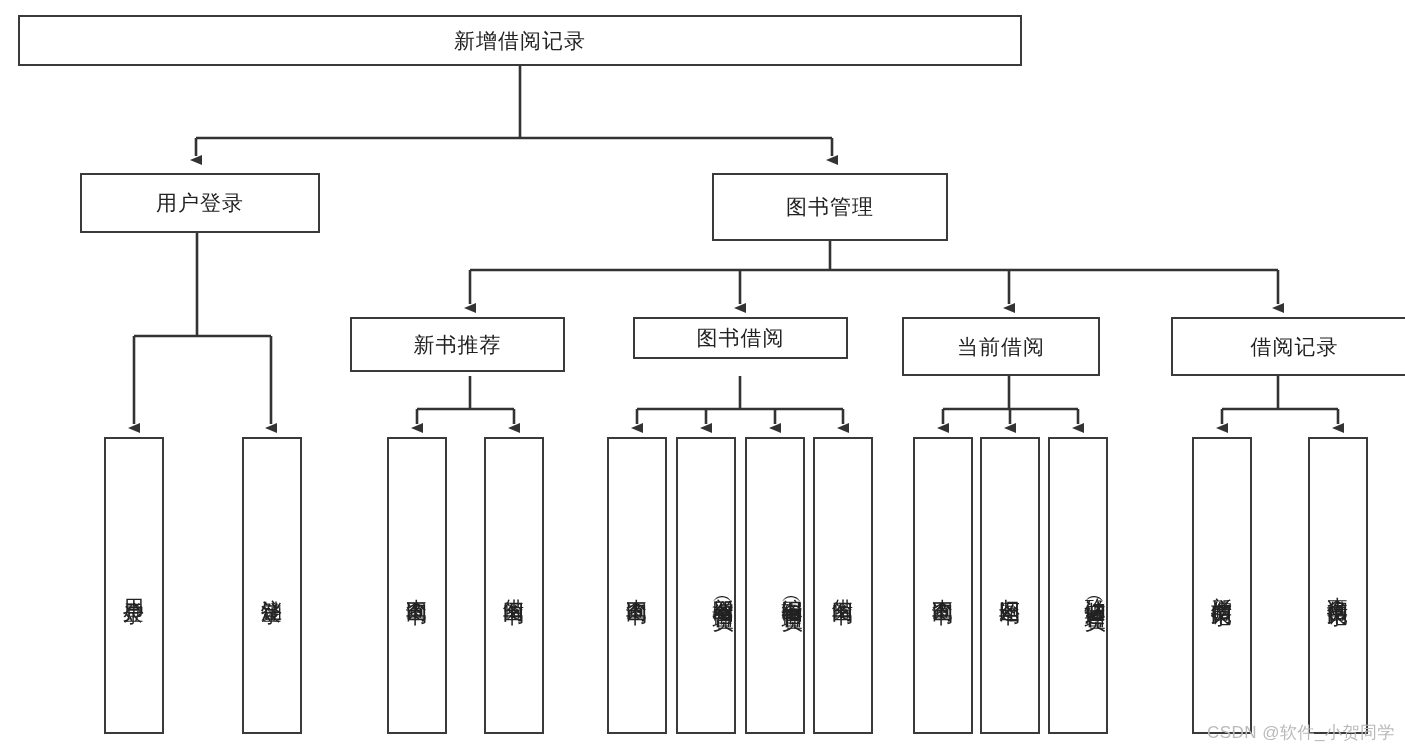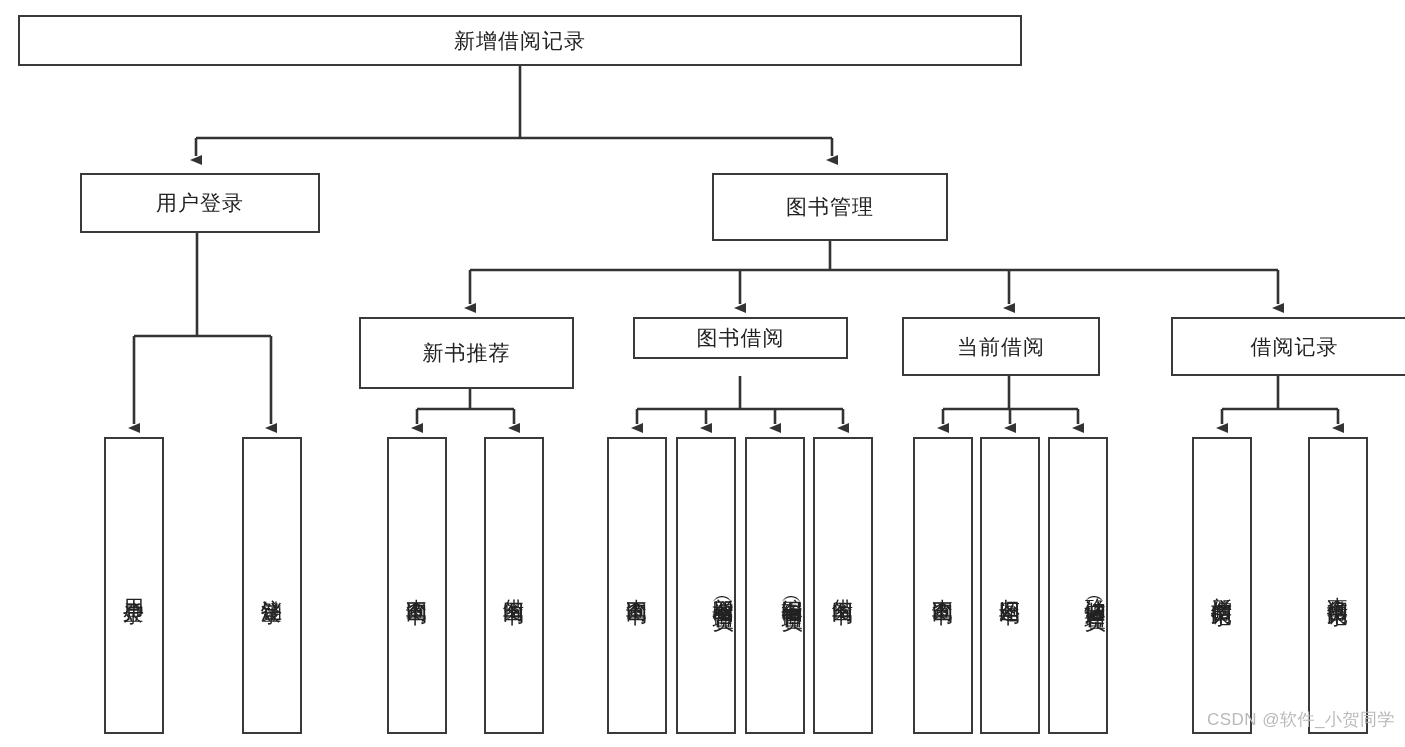--- a/index.html
+++ b/index.html
@@ -58,21 +58,21 @@
   .node-v.mid {
     align-items: center;
     padding-top: 0;
   }
   .label {
     display: block;
   }
   #watermark {
     position: absolute;
     right: 10px;
-    bottom: 16px;
+    bottom: 3px;
     font-size: 17px;
     color: #b9b9b9;
     z-index: 9;
     white-space: nowrap;
     letter-spacing: 0.5px;
   }
 </style>
 </head>
 <body>
 
@@ -134,21 +134,21 @@
   </div>
 
   <div class="node node-h" style="left:80px; top:173px; width:240px; height:60px;">
     <span class="label">用户登录</span>
   </div>
 
   <div class="node node-h" style="left:712px; top:173px; width:236px; height:68px;">
     <span class="label">图书管理</span>
   </div>
 
-  <div class="node node-h" style="left:359px; top:317px; width:215px; height:72px;align-items:center;">
+  <div class="node node-h" style="left:350px; top:317px; width:215px; height:55px;align-items:center;">
     <span class="label">新书推荐</span>
   </div>
 
   <div class="node node-h" style="left:633px; top:317px; width:215px; height:42px;">
     <span class="label">图书借阅</span>
   </div>
 
   <div class="node node-h" style="left:902px; top:317px; width:198px; height:59px;">
     <span class="label">当前借阅</span>
   </div>

